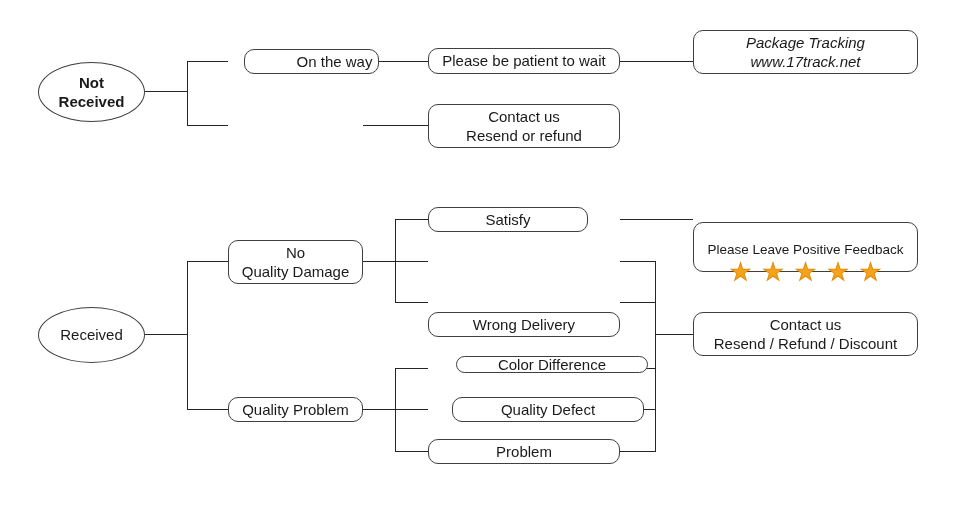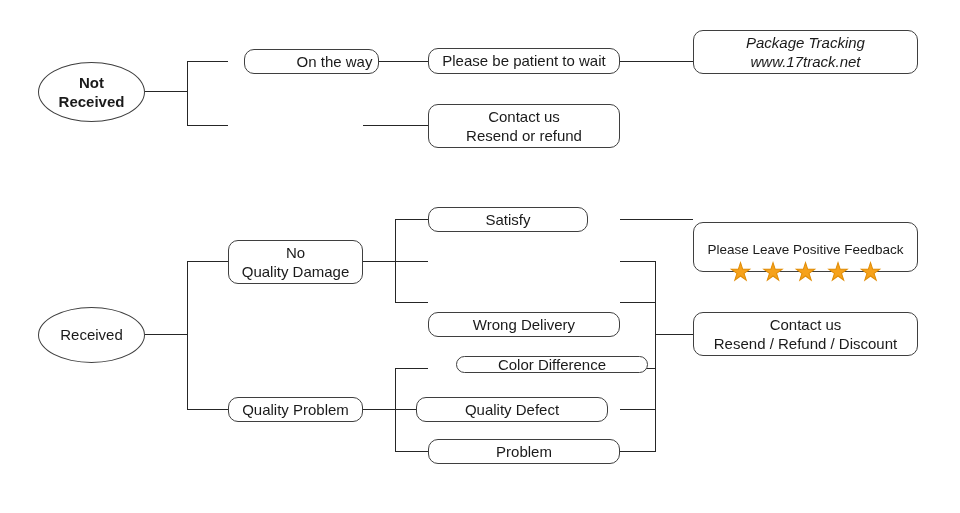--- a/index.html
+++ b/index.html
@@ -108,21 +108,21 @@
 
   <div class="node" style="left:228px;top:397px;width:135px;height:25px;">Quality Problem</div>
 
   <div class="node" style="left:428px;top:207px;width:160px;height:25px;">Satisfy</div>
 
 
   <div class="node" style="left:428px;top:290px;width:192px;height:25px;margin-top:22px;">Wrong Delivery</div>
 
   <div class="node" style="left:428px;top:356px;width:192px;height:17px;margin-left:28px;">Color Difference</div>
 
-  <div class="node" style="left:416px;top:397px;width:192px;height:25px;">Quality Defect</div>
+  <div class="node" style="left:452px;top:397px;width:192px;height:25px;">Quality Defect</div>
 
   <div class="node" style="left:428px;top:439px;width:192px;height:25px;">Problem</div>
 
   <div class="node feedback" style="left:693px;top:194px;width:225px;height:50px;">
     <div class="fb-title">Please Leave Positive Feedback</div>
     <div class="fb-stars">★★★★★</div>
   </div>
 
   <div class="node" style="left:693px;top:312px;width:225px;height:44px;">Contact us
 Resend / Refund / Discount</div>

